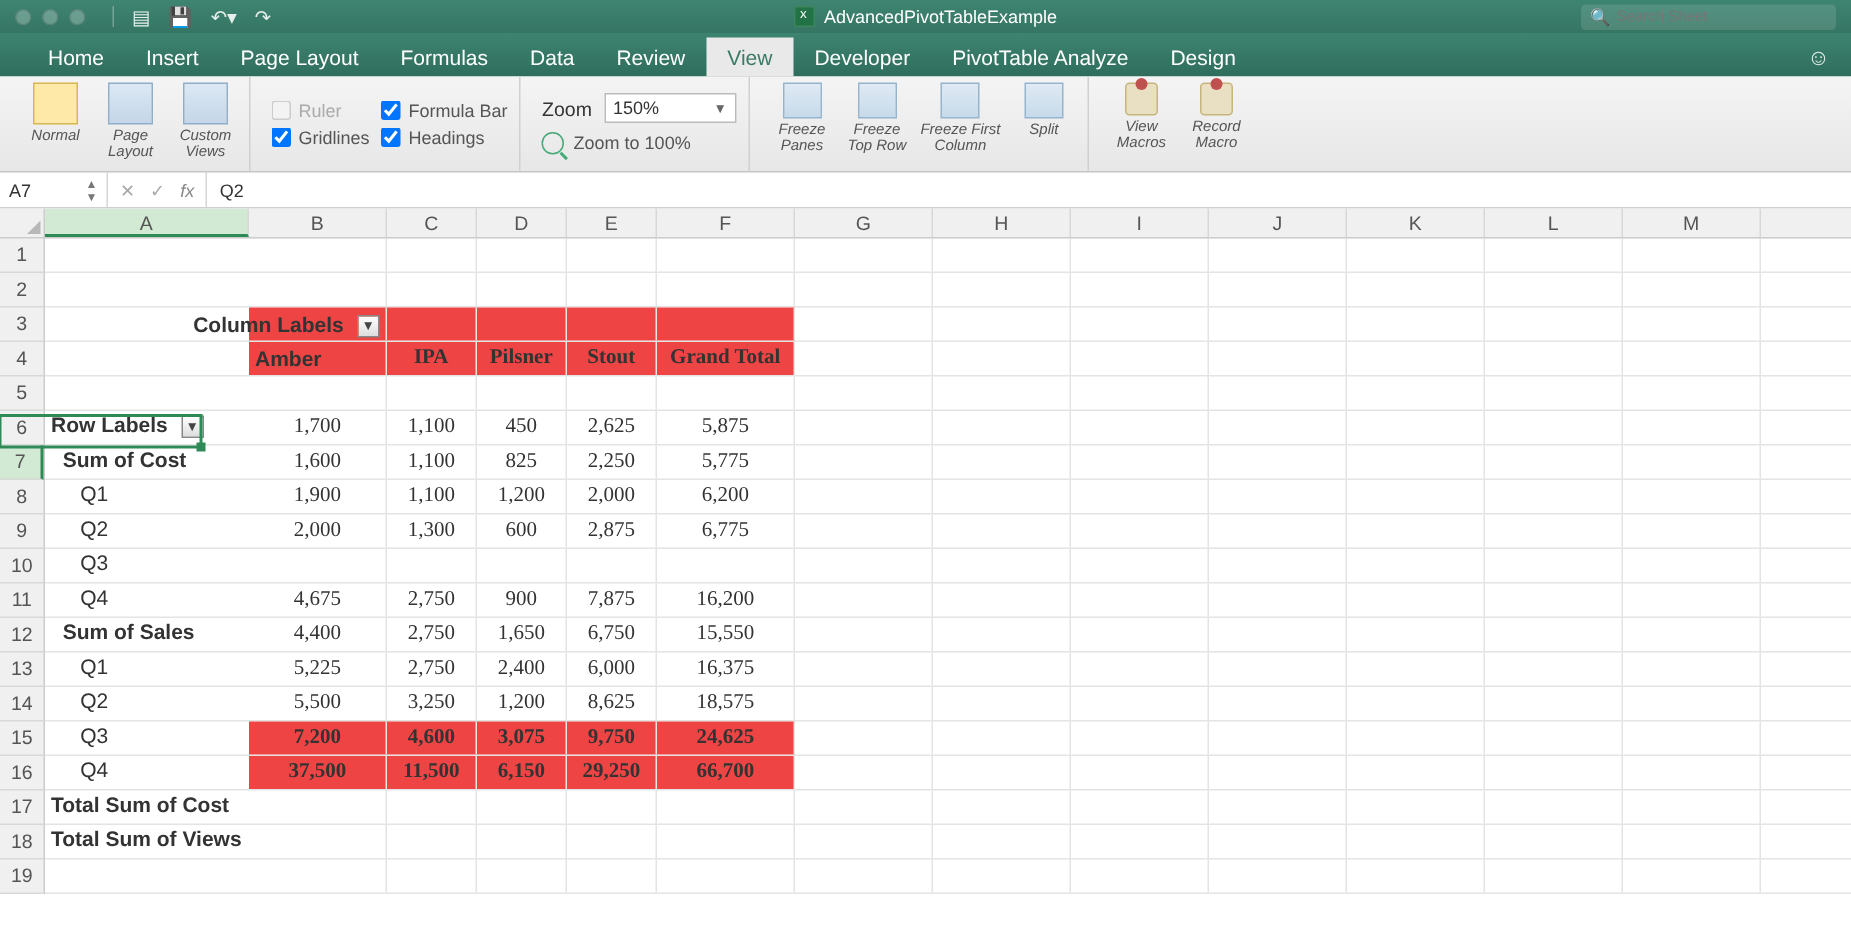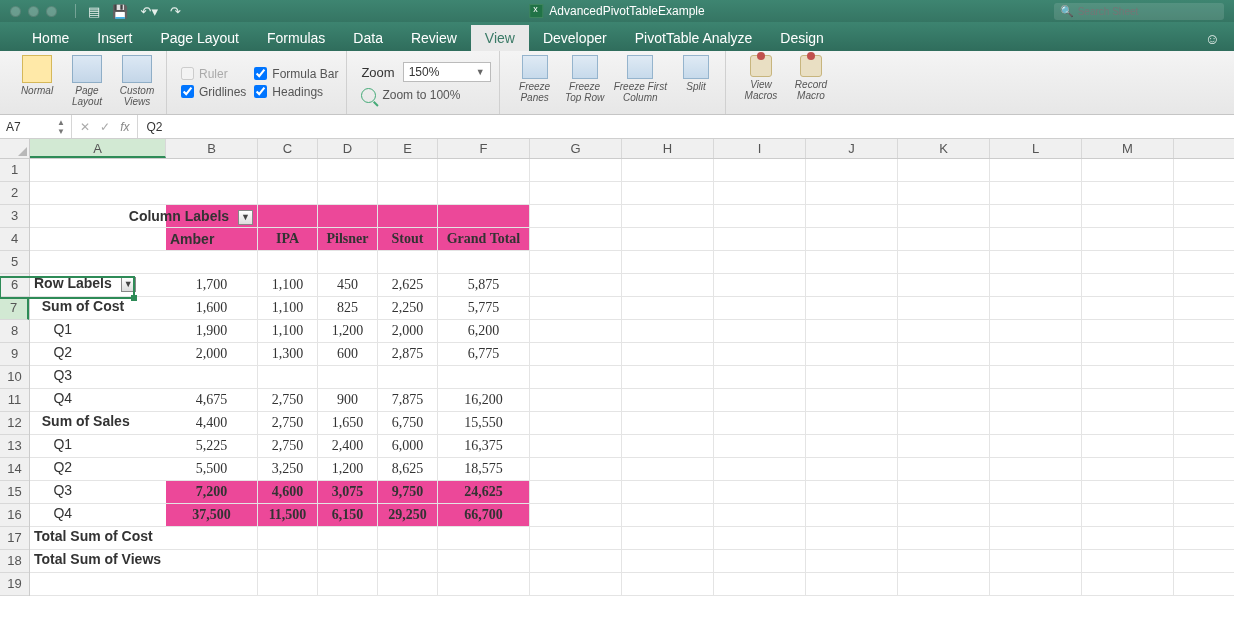--- a/index.html
+++ b/index.html
@@ -62,21 +62,21 @@
 .rowhead div { height:23px; border-bottom:1px solid #d8d8d8; text-align:center; font-size:13px; color:#555; line-height:22px;}
 .cells { position:absolute; top:20px; left:30px; right:0; bottom:0; }
 .row { display:flex; height:23px; border-bottom:1px solid #e4e4e4;}
 .cell { border-right:1px solid #e4e4e4; padding:0 4px; line-height:22px; font-size:14px; white-space:nowrap; overflow:visible;}
 .cA{width:136px;margin-top:44px;} .cB{width:92px;} .cC{width:60px;} .cD{width:60px;} .cE{width:60px;} .cF{width:92px;}
 .cG,.cH,.cI,.cJ,.cK,.cL,.cM{width:92px;}
 .colhead .selcol { background:#d2e9d3; border-bottom:2px solid #2e8b57;}
 .rowhead .selrow { background:#d2e9d3; border-right:2px solid #2e8b57;}
 .num { text-align:center;font-family:Liberation Serif, serif; }
 .bold { font-weight:bold; }
-.pivbg { background:#ec4899; }
+.pivbg { background:#ef4444; }
 .dropdown { display:inline-block; width:15px; height:15px; border:1px solid #888; background:linear-gradient(#fff,#ddd); vertical-align:middle; margin-left:5px; text-align:center; line-height:12px; font-size:9px; color:#444; cursor:pointer;}
 .selcell { position:absolute; border:2px solid #2e8b57; pointer-events:none; z-index:5;}
 .selcell::after { content:""; position:absolute; width:6px; height:6px; background:#2e8b57; right:-4px; bottom:-4px;}
 </style>
 </head>
 <body>
 
 <div class="titlebar">
   <div class="traffic">
     <span></span>

